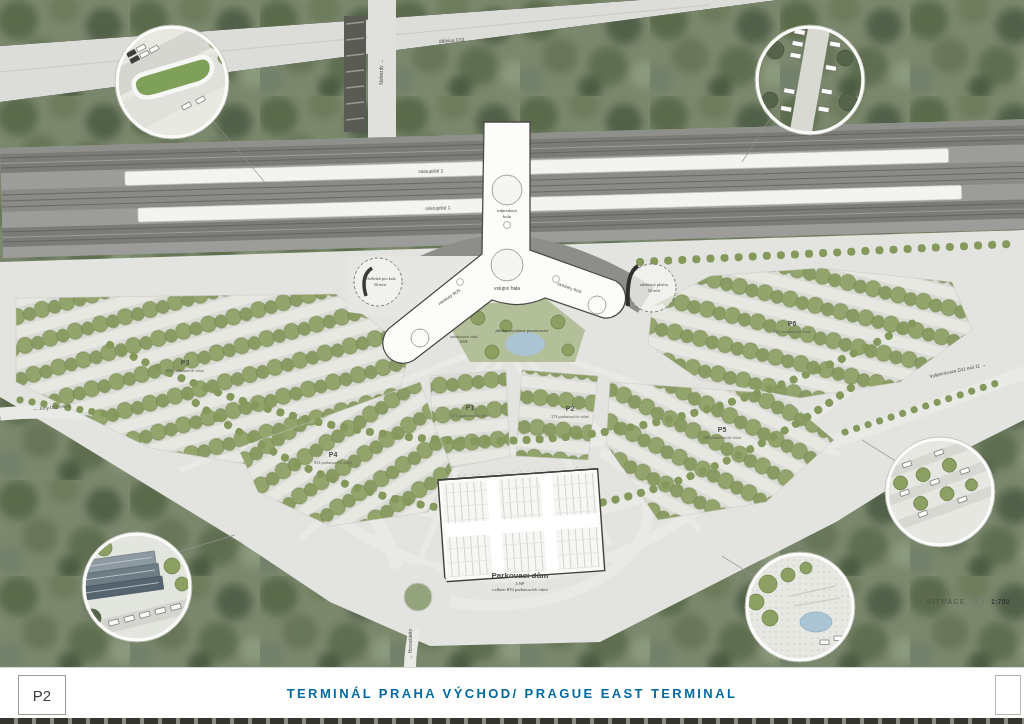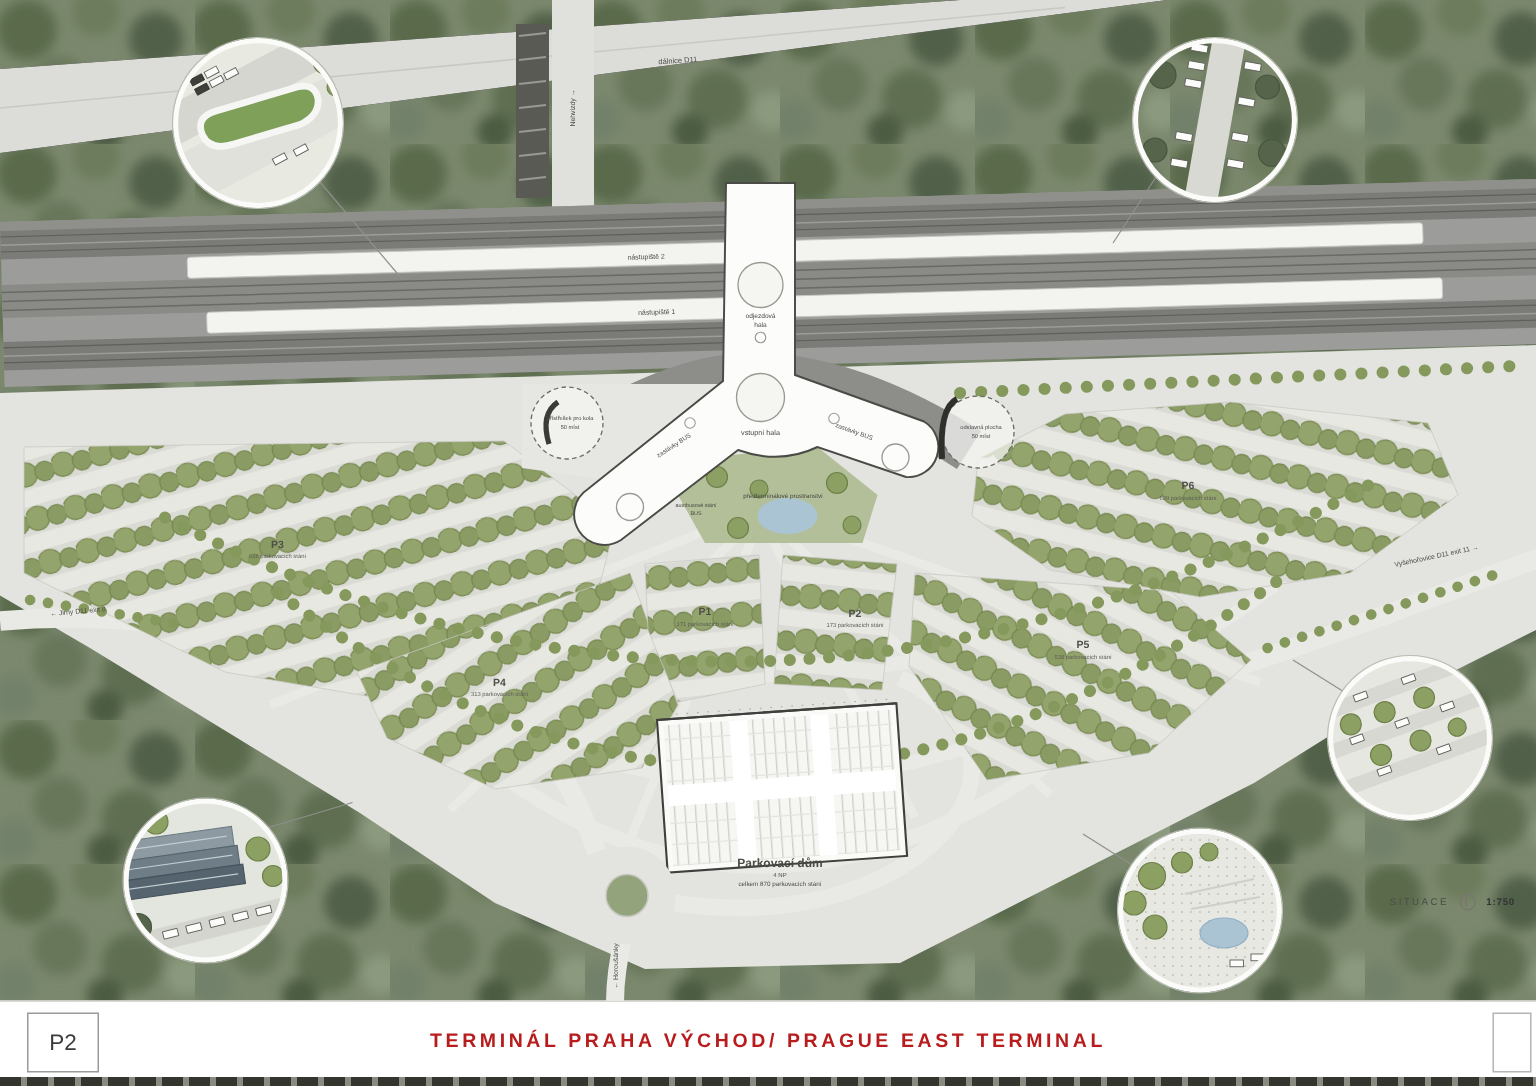--- a/index.html
+++ b/index.html
@@ -5,21 +5,21 @@
   html,body{margin:0;padding:0;background:#ffffff;}
   .sheet{position:relative;width:1024px;height:724px;overflow:hidden;background:#fff;
          font-family:"Liberation Sans", sans-serif;}
   .plan{position:absolute;left:0;top:0;width:1024px;height:668px;}
   .plan svg{display:block;font-family:"Liberation Sans", sans-serif;}
   .titlebar{position:absolute;left:0;bottom:0;width:1024px;height:56px;background:#ffffff;
             border-top:1px solid #d8d8d4;}
   .sheetno{position:absolute;left:18px;top:7px;width:46px;height:38px;border:1px solid #9a9a96;
            display:flex;align-items:center;justify-content:center;font-size:15px;color:#3c3c3a;}
   .dtitle{position:absolute;left:0;right:0;top:0;height:50px;display:flex;align-items:center;
-          justify-content:center;font-size:13px;font-weight:600;letter-spacing:2.4px;color:#b91c1c;}
+          justify-content:center;font-size:13px;font-weight:600;letter-spacing:2.4px;color:#0369a1;}
   .cornerbox{position:absolute;right:3px;top:7px;width:24px;height:38px;border:1px solid #b4b4b0;background:#fff;}
   .filmedge{position:absolute;left:0;bottom:0;width:1024px;height:6px;background:
      repeating-linear-gradient(90deg,#35352f 0 14px,#8a8a80 14px 18px);}
   .legendbar{position:absolute;right:14px;bottom:61px;display:flex;align-items:center;gap:7px;
              font-size:6.5px;color:#4c4c48;letter-spacing:1.6px;}
   .legendbar .scale{font-weight:700;color:#333;letter-spacing:0.5px;}
   .north{width:9px;height:9px;border:1px solid #77776f;border-radius:50%;position:relative;}
   .north:after{content:"";position:absolute;left:3.5px;top:1px;width:1px;height:6px;background:#77776f;}
   text{fill:#4a4a46;}
   .car{fill:#fcfcfa;stroke:#5f5f5a;stroke-width:0.6;}

